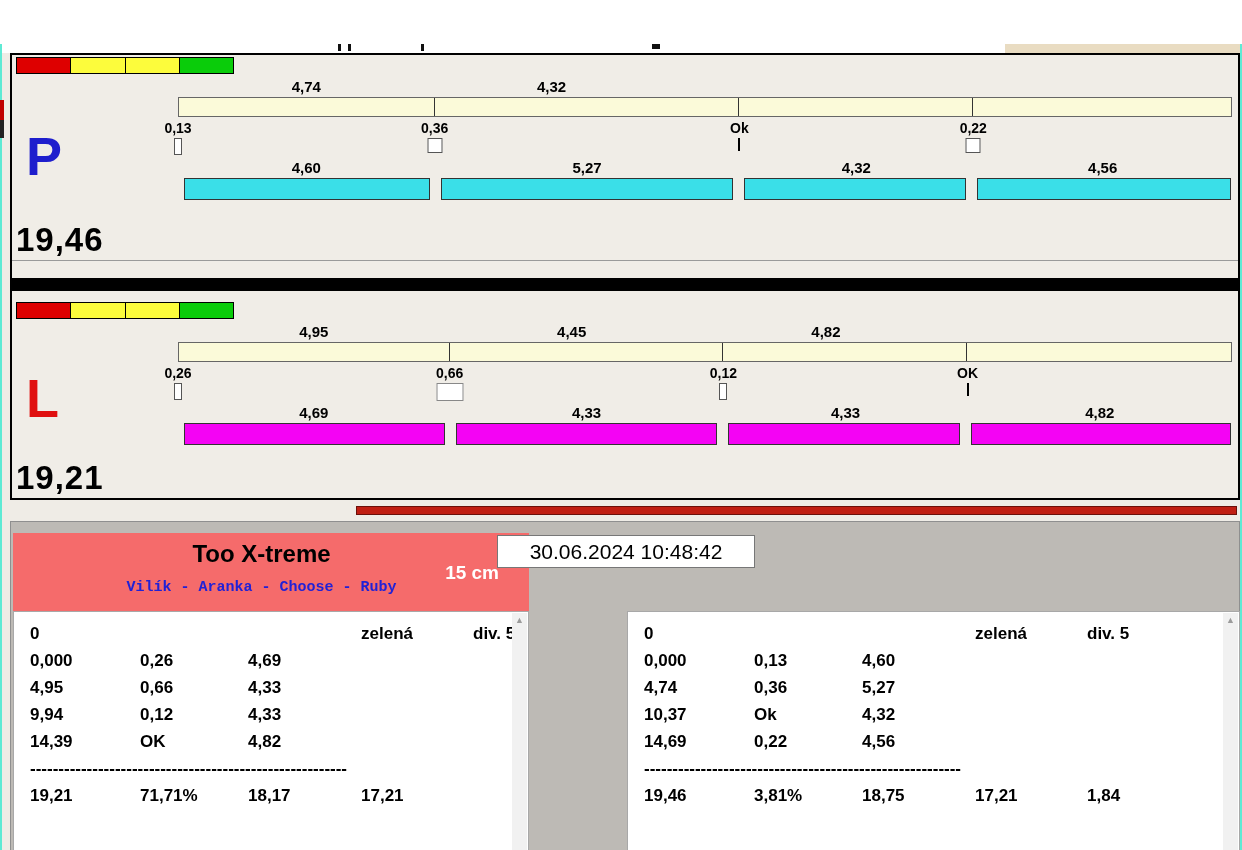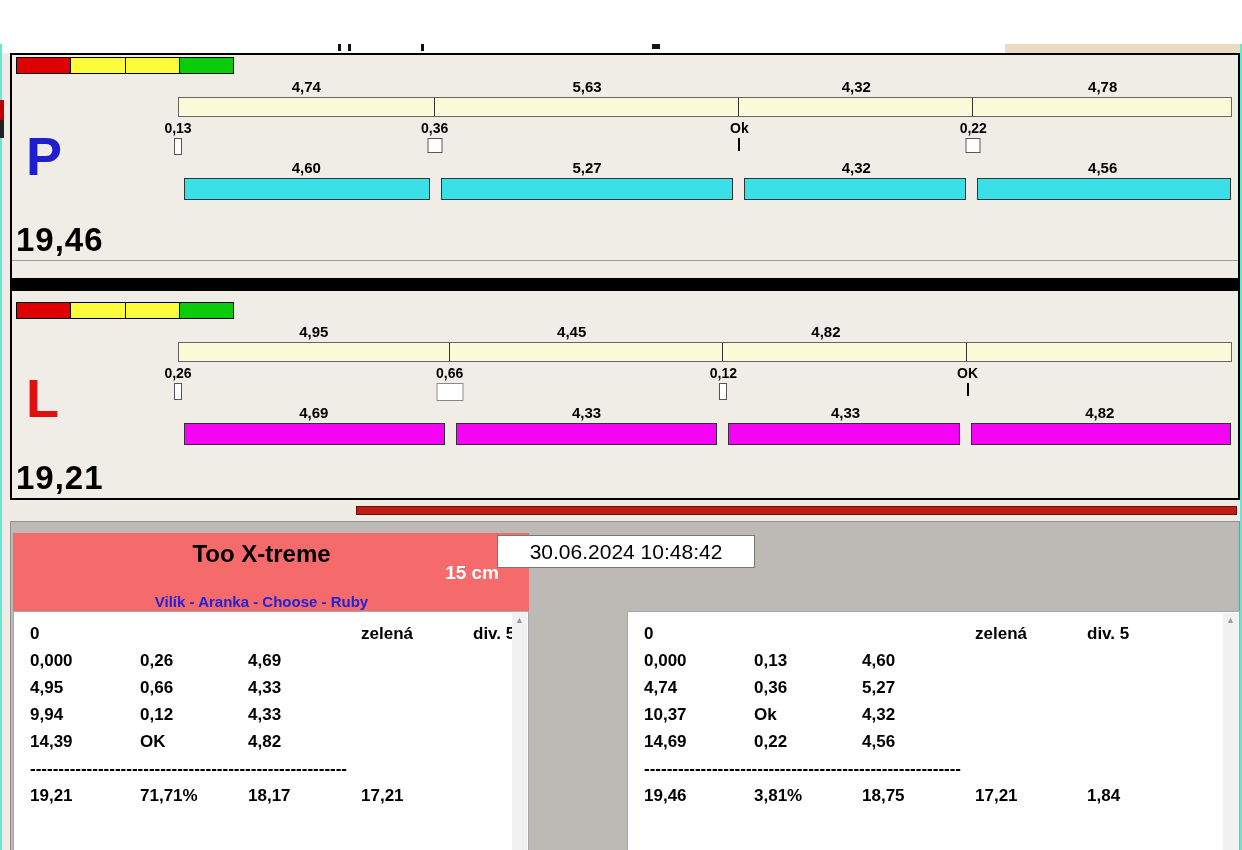--- a/index.html
+++ b/index.html
@@ -62,21 +62,21 @@
   .progress-bar{position:absolute;left:346px;right:3px;top:4px;height:9px;border:1px solid #6b100a;}
 
   .score-backdrop{position:absolute;left:10px;top:477px;width:1230px;height:366px;background:#BDBAB5;border:1px solid #8f8f8f;z-index:2;}
   .team{position:absolute;top:489px;width:516px;height:346px;z-index:3;}
   .team-left{left:13px;}
   .team-right{left:627px;width:613px;}
   .hdr{position:absolute;left:0;top:0;right:0;height:78px;}
   .title{position:absolute;top:7px;font-size:24px;font-weight:bold;text-align:center;}
   .team-left .title{left:0;width:497px;}
   .team-right .title{left:127px;right:0;}
-  .dogs{position:absolute;top:60px;font-size:15px;font-weight:bold;text-align:center;}
+  .dogs{position:absolute;top:46px;font-size:15px;font-weight:bold;text-align:center;font-family:Liberation Mono, monospace;}
   .team-left .dogs{left:0;width:497px;}
   .team-right .dogs{left:127px;right:0;}
   .jump{position:absolute;font-size:19px;font-weight:bold;color:#fff;top:29px;}
   .team-left .jump{right:30px;}
   .team-right .jump{left:14px;}
   .body-area{position:absolute;left:0;right:0;top:78px;bottom:8px;background:#fff;border:1px solid #A8A8A8;}
   .table{position:absolute;left:16px;top:8px;right:22px;}
   .trow{display:grid;grid-template-columns:110px 108px 113px 112px 1fr;line-height:27px;font-size:17px;font-weight:bold;}
   .trow.sep{display:block;}
   .tcell{white-space:nowrap;overflow:visible;}
@@ -106,28 +106,22 @@
       <div class="light" style="background-color: rgb(222, 0, 0);"></div>
       <div class="light" style="background-color: rgb(252, 252, 60);"></div>
       <div class="light" style="background-color: rgb(252, 252, 60);"></div>
       <div class="light" style="background-color: rgb(10, 204, 10);"></div>
     </div>
 
     <div class="cols row-top-labels">
       <div class="col" style="width:24.35%">
           <span class="lbl">4,74</span>
         </div>
-      <div class="col" style="width:28.92%">
-          <span class="lbl">5,63</span>
-        </div>
       <div class="col" style="width:22.19%">
           <span class="lbl">4,32</span>
-        </div>
-      <div class="col" style="width:24.55%">
-          <span class="lbl">4,78</span>
         </div>
     </div>
 
     <div class="cols bar-cream">
       <div class="cseg" style="width:24.35%"></div>
       <div class="cseg" style="width:28.92%"></div>
       <div class="cseg" style="width:22.19%"></div>
       <div class="cseg" style="width:24.55%"></div>
     </div>
 

